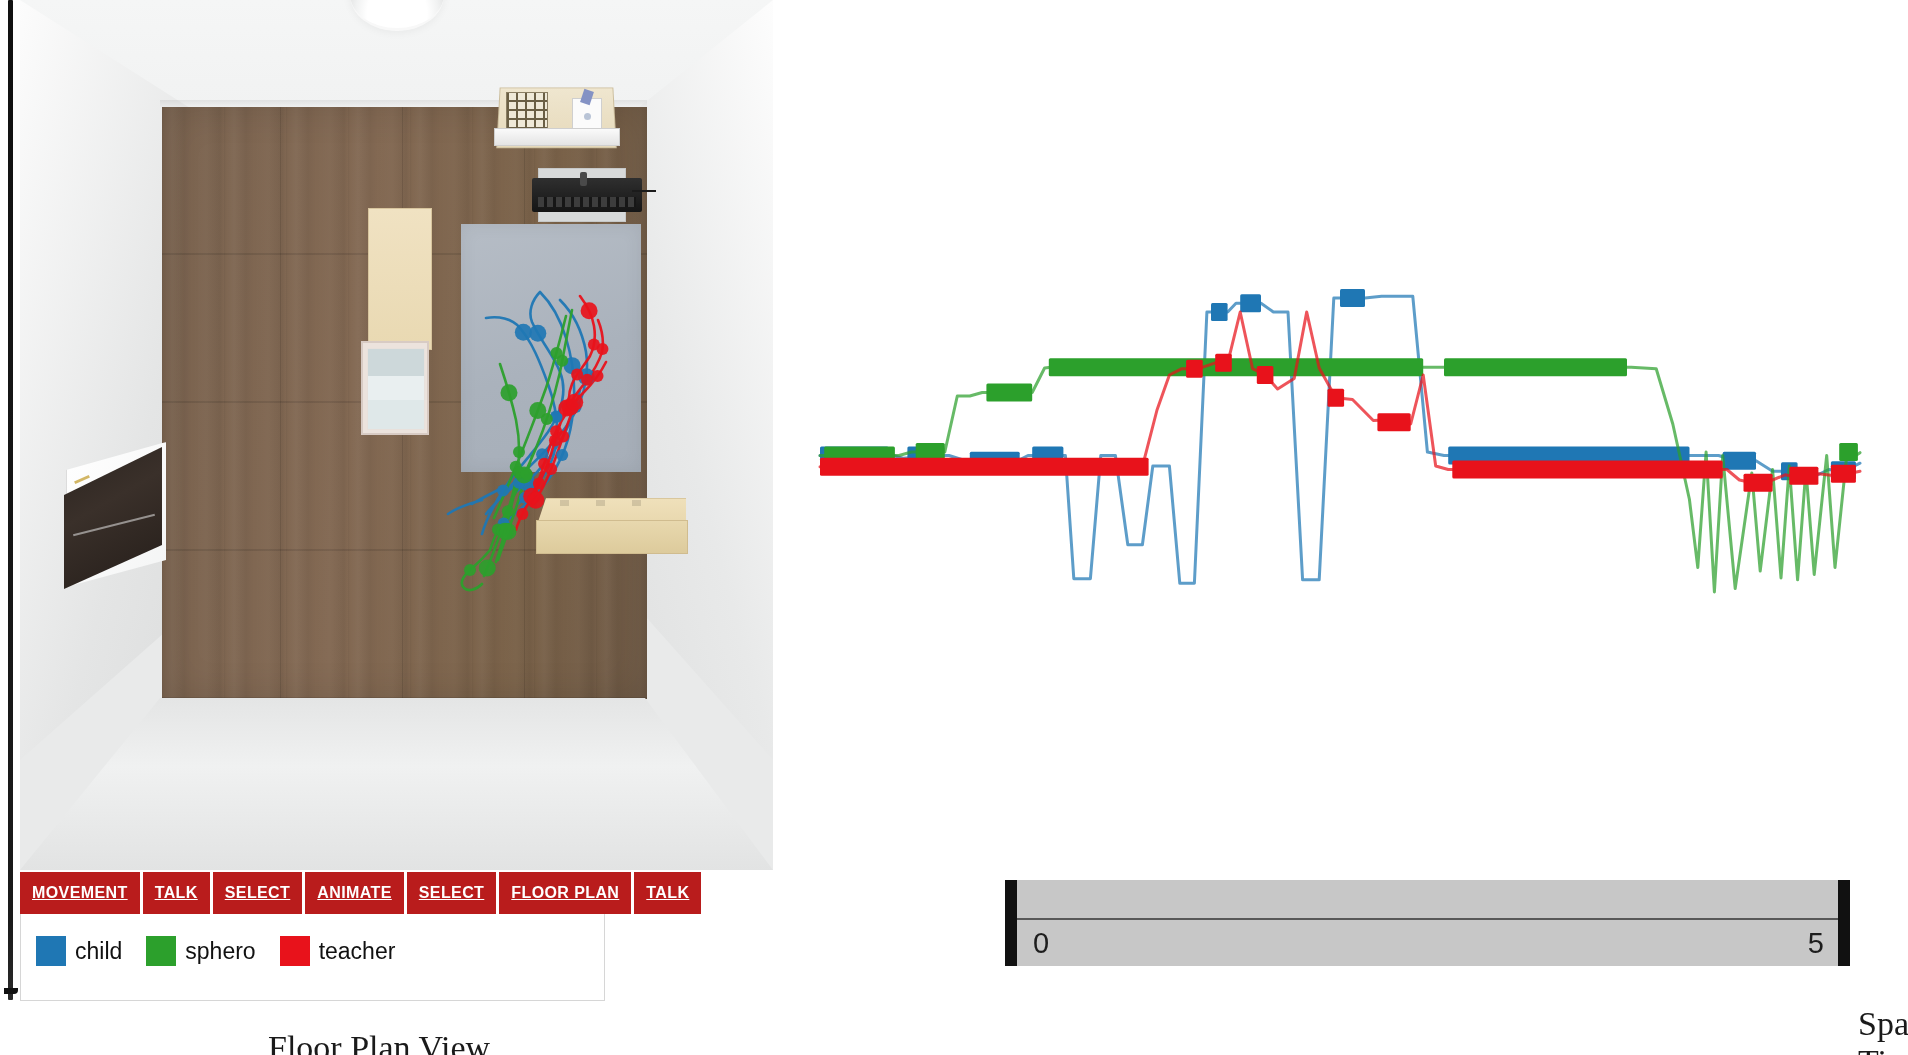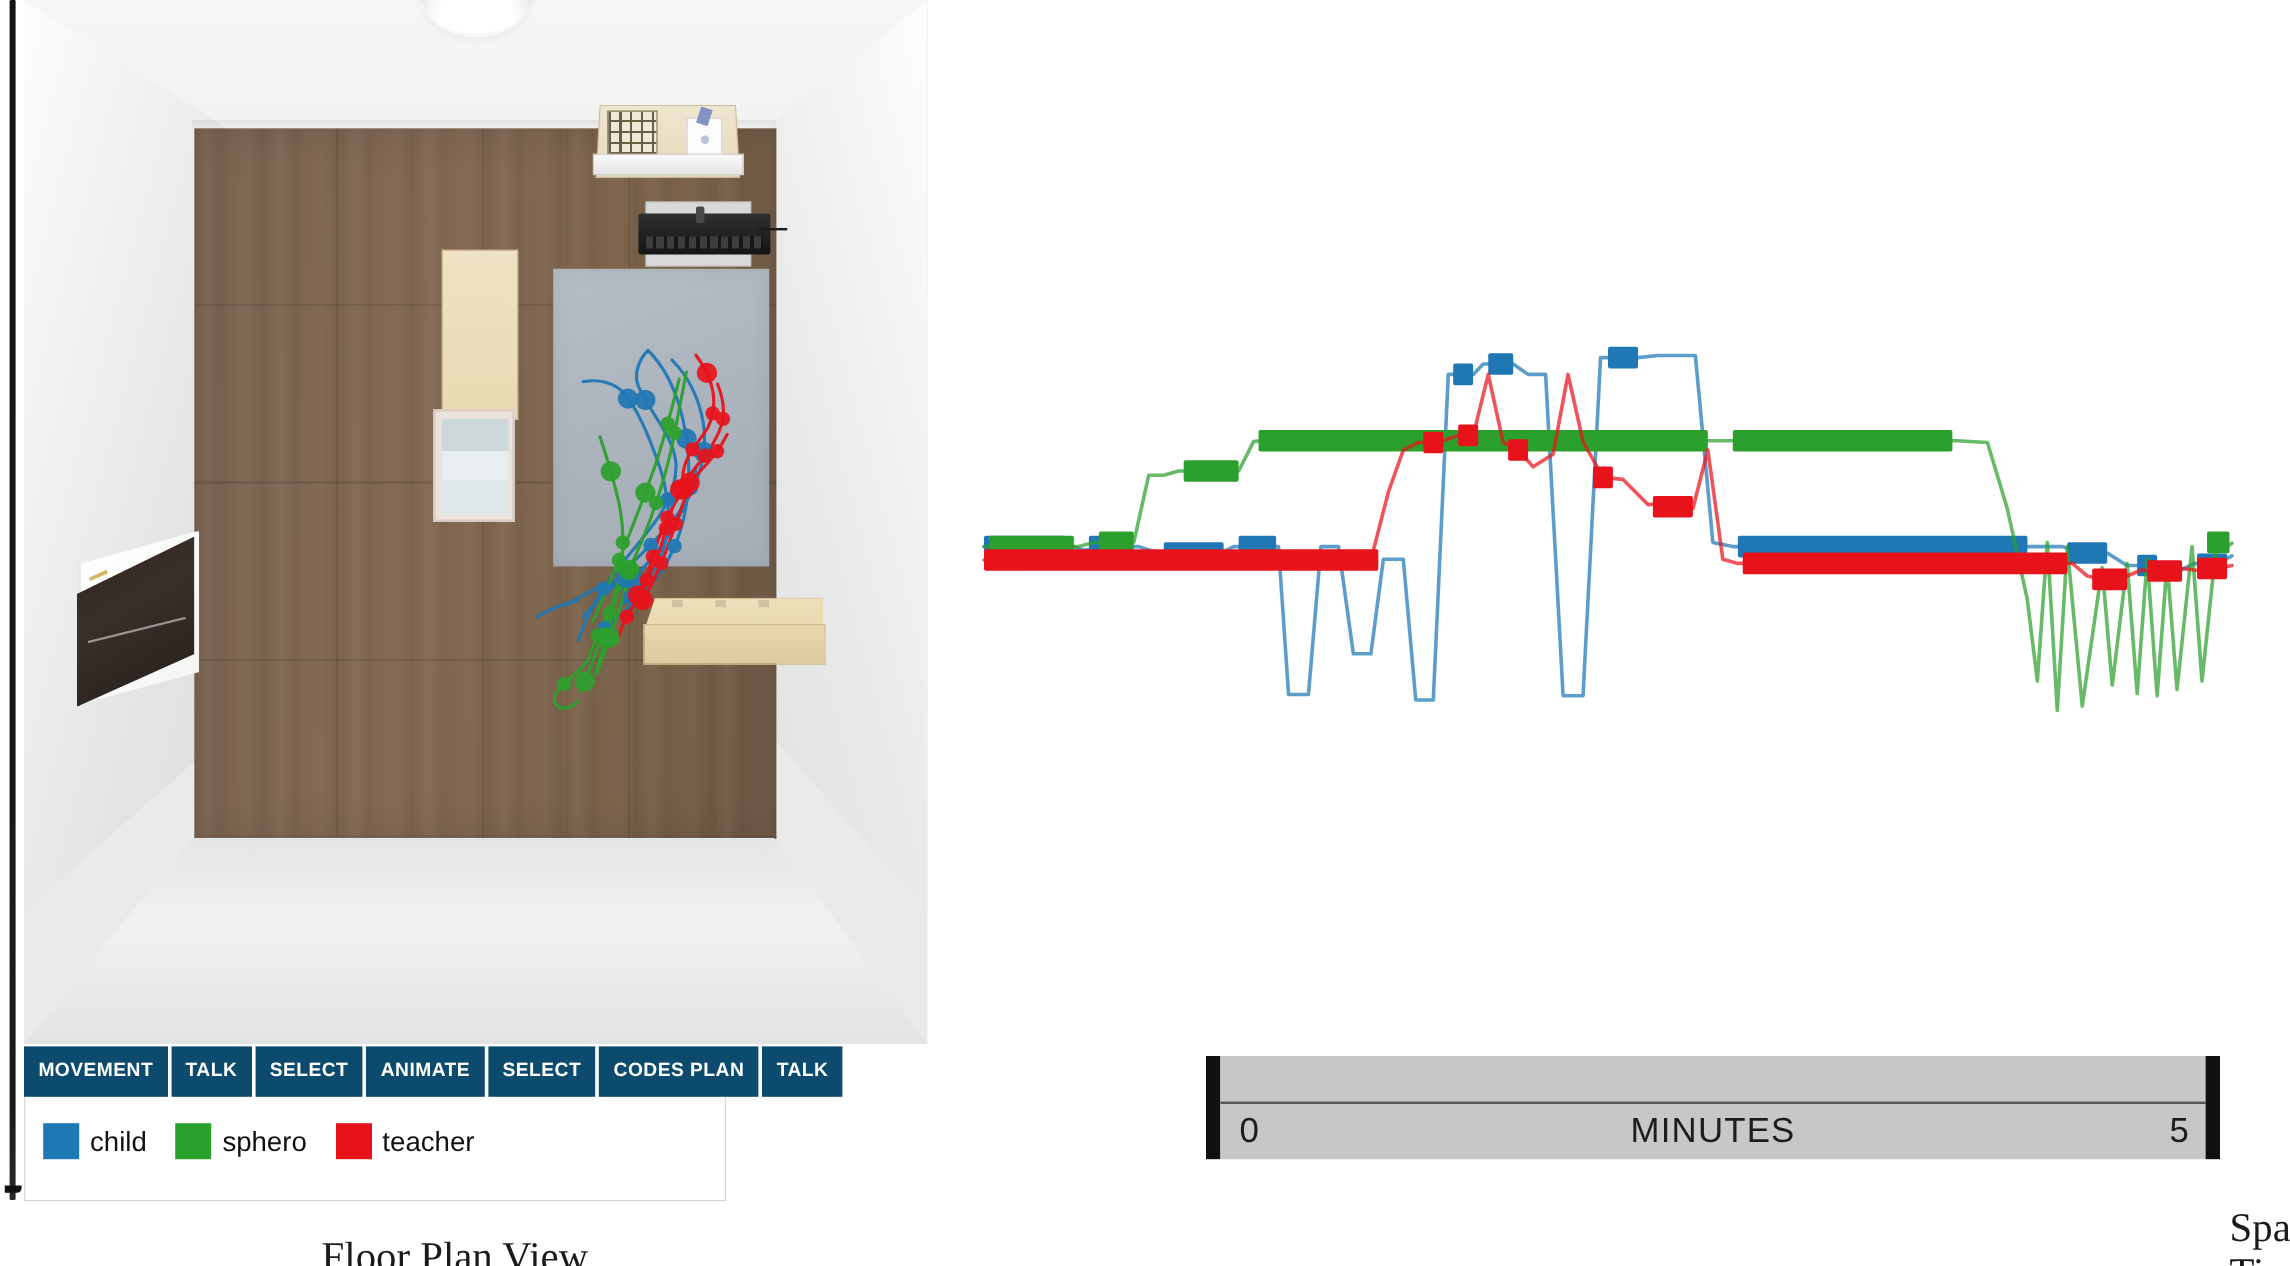--- a/index.html
+++ b/index.html
@@ -107,23 +107,23 @@
       clip-path:polygon(10px 0,150px 0,150px 30px,0 30px);border:1px solid #d9c79d;}
   .bench-face{position:absolute;left:516px;top:520px;width:150px;height:32px;
       background:linear-gradient(to bottom,#e8d8ae,#ddcb9c);border:1px solid #d0bc8f;}
   .bench-notch{position:absolute;width:9px;height:6px;background:rgba(0,0,0,.12);top:500px;}
 
   
   #traj-svg{position:absolute;left:0;top:0;width:753px;height:870px;pointer-events:none;}
 
   
   #toolbar{position:absolute;left:20px;top:872px;height:42px;display:flex;align-items:stretch;gap:3px;}
-  .tb-btn{background:#0c4a6e;color:#fff;font-size:16px;font-weight:700;letter-spacing:.4px;
+  .tb-btn{background:#b91c1c;color:#fff;font-size:16px;font-weight:700;letter-spacing:.4px;
      display:flex;align-items:center;justify-content:center;padding:0 12px;cursor:pointer;
-     font-family:"Liberation Sans", sans-serif;}
+     font-family:"Liberation Sans", sans-serif;text-decoration:underline;}
   #panel-bottom-box{position:absolute;left:20px;top:914px;width:583px;height:86px;
       background:#fff;border-left:1px solid #d6d6d6;border-right:1px solid #d6d6d6;border-bottom:1px solid #d6d6d6;}
 
   
   #legend{position:absolute;left:36px;top:936px;display:flex;align-items:flex-start;gap:10px;}
   .lg-item{display:flex;align-items:center;gap:9px;margin-right:14px;}
   .lg-swatch{width:30px;height:30px;display:block;}
   .lg-label{font-size:23px;color:#111;font-family:"Liberation Sans", sans-serif;}
 
   
@@ -252,21 +252,21 @@
         <circle cx="502.399658203125" cy="513.919189453125" r="6" fill="#e8121b" opacity="0.92"></circle>
       </svg>
   </div>
 
   <div id="toolbar">
       <div class="tb-btn">MOVEMENT</div>
       <div class="tb-btn">TALK</div>
       <div class="tb-btn">SELECT</div>
       <div class="tb-btn">ANIMATE</div>
       <div class="tb-btn">SELECT</div>
-      <div class="tb-btn">CODES PLAN</div>
+      <div class="tb-btn">FLOOR PLAN</div>
       <div class="tb-btn">TALK</div>
     </div>
   <div id="panel-bottom-box"></div>
   <div id="legend">
       <div class="lg-item">
         <span class="lg-swatch" style="background: rgb(31, 119, 180);"></span>
         <span class="lg-label">child</span>
       </div>
       <div class="lg-item">
         <span class="lg-swatch" style="background: rgb(44, 160, 44);"></span>
@@ -322,20 +322,19 @@
         </g>
       </svg>
   </div>
 
   <div id="timeline">
     <div class="tl-cap" id="tl-cap-left"></div>
     <div id="tl-bar"></div>
     <div id="tl-divider"></div>
     <div id="tl-row">
       <span class="tl-num" id="tl-start">0</span>
-      <span id="tl-title">MINUTES</span>
       <span class="tl-num" id="tl-end">5</span>
     </div>
     <div class="tl-cap" id="tl-cap-right"></div>
   </div>
 
   <div class="caption" id="caption-right">Space-Time View</div>
 </div>
 
 </body></html>

